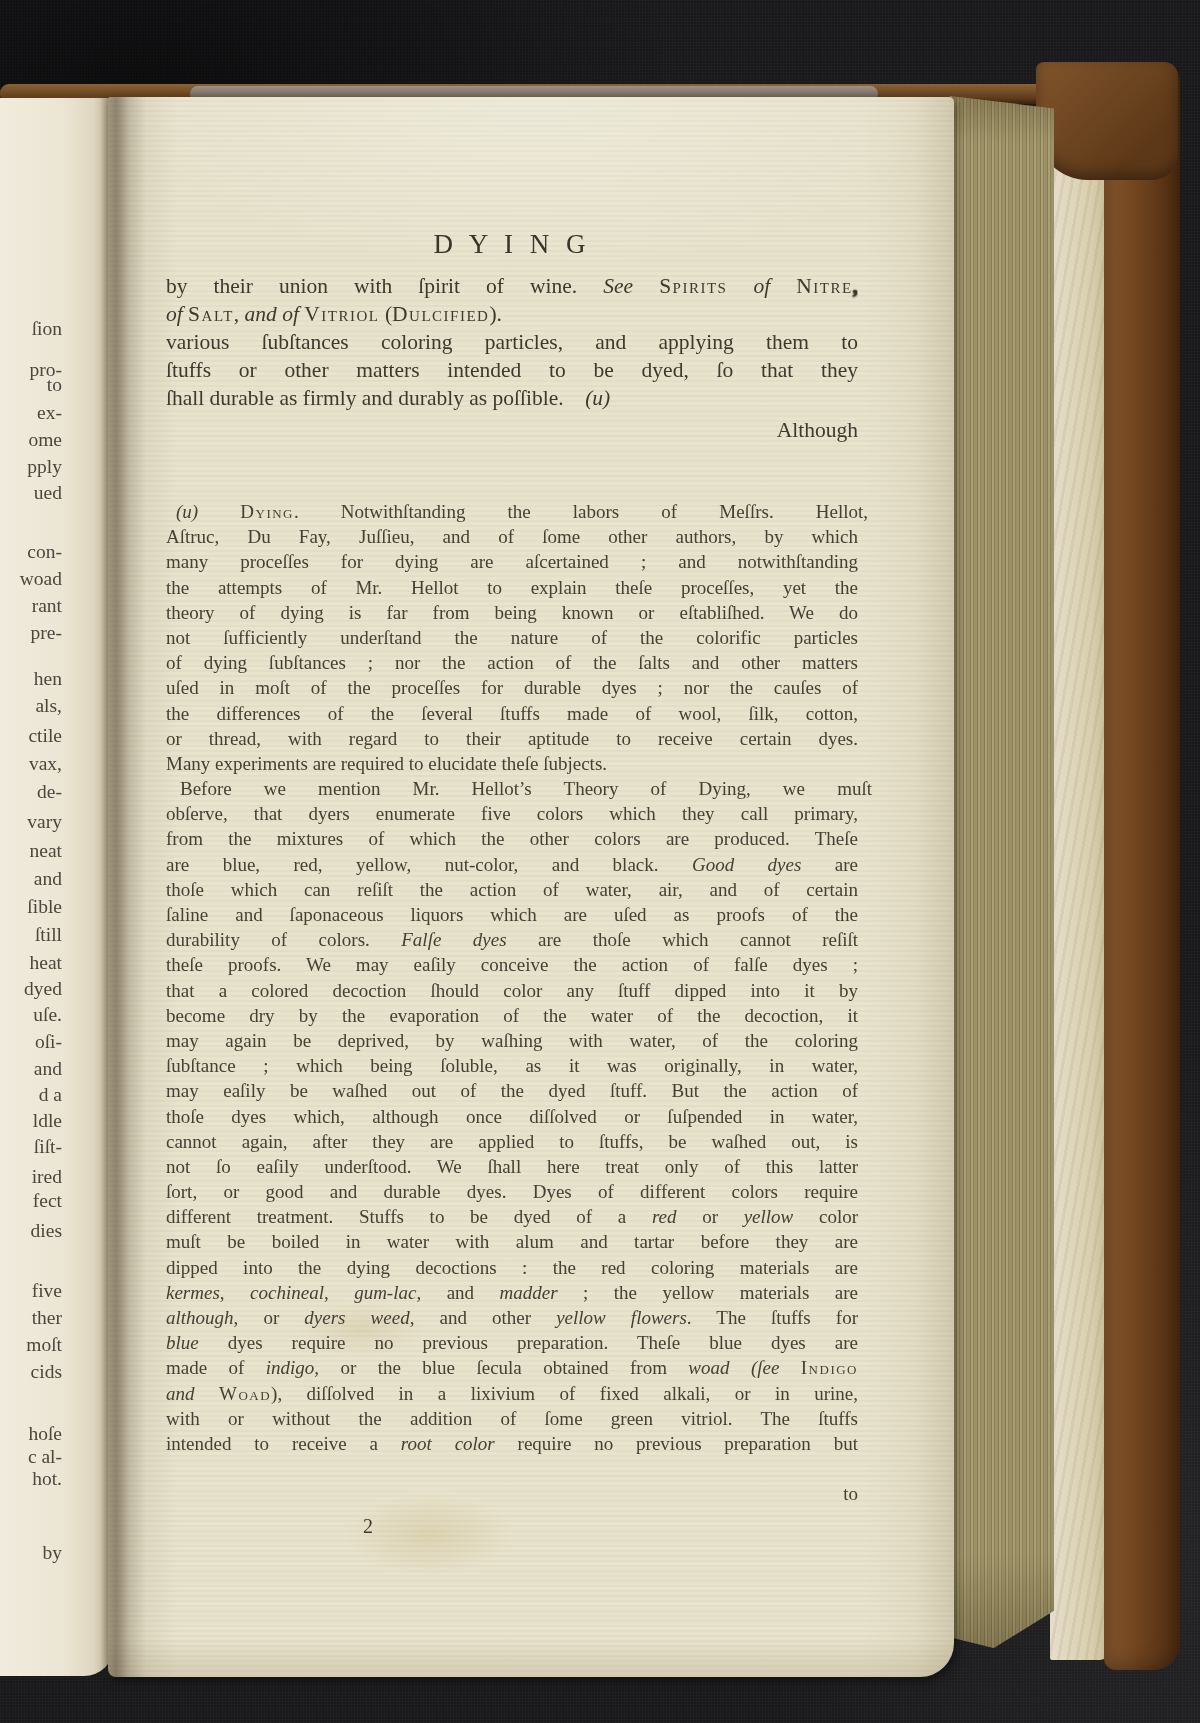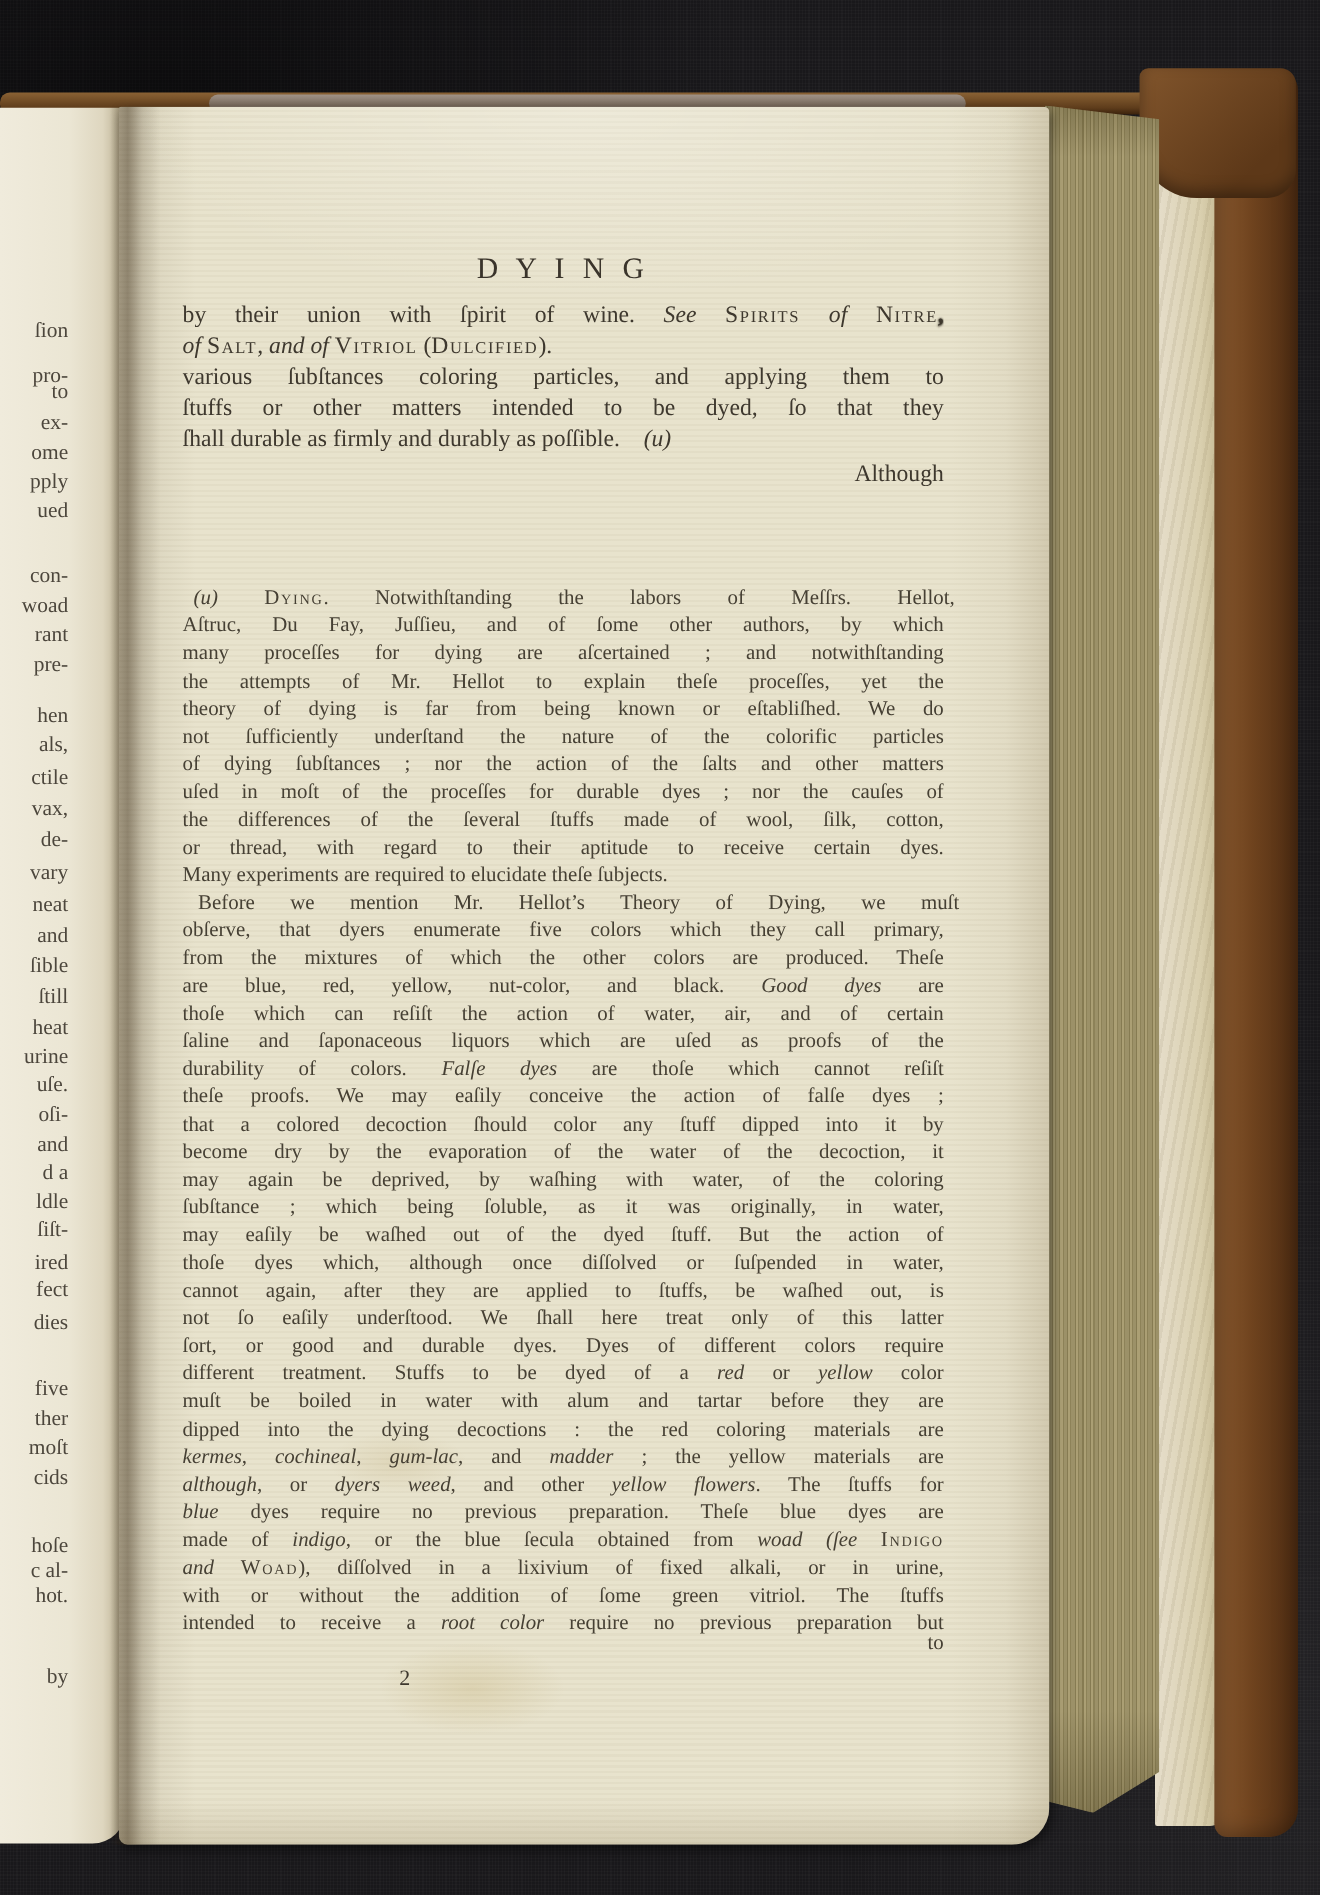--- a/index.html
+++ b/index.html
@@ -67,21 +67,21 @@
   .rl{text-align:right;}
   .i{font-style:italic;}
   .sc{font-variant:small-caps;letter-spacing:1.5px;}
   .ls{letter-spacing:3.5px;}
   .blot{text-shadow:0 1px 2px #241f16,0 0 2px #241f16;font-weight:bold;}
   .although-gap{margin-top:4px;}
   .catchword{position:absolute;left:58px;top:1386px;width:692px;text-align:right;
     font-size:19px;color:#464034;}
   .page-number{position:absolute;left:255px;top:1418px;font-size:20px;color:#3e382e;}
   .left-frags{position:absolute;left:0;top:0;width:100%;height:100%;font-size:19.5px;color:#4c463c;}
-  .left-frags .frag{position:absolute;right:52px;white-space:nowrap;}
+  .left-frags .frag{position:absolute;right:52px;white-space:nowrap;margin-top:28px;}
 </style>
 </head>
 <body>
 
 <div>
   <div class="top-edge"></div>
   <div class="top-edge-shine"></div>
   <div class="endpaper"></div>
   <div class="leather-right"></div>
   <div class="leather-corner"></div>
@@ -104,21 +104,21 @@
         <div class="frag" style="top: 569px;">als,</div>
         <div class="frag" style="top: 599px;">ctile</div>
         <div class="frag" style="top: 627px;">vax,</div>
         <div class="frag" style="top: 655px;">de-</div>
         <div class="frag" style="top: 685px;">vary</div>
         <div class="frag" style="top: 714px;">neat</div>
         <div class="frag" style="top: 742px;">and</div>
         <div class="frag" style="top: 770px;">ſible</div>
         <div class="frag" style="top: 798px;">ſtill</div>
         <div class="frag" style="top: 826px;">heat</div>
-        <div class="frag" style="top: 852px;">urine</div>
+        <div class="frag" style="top: 852px;">dyed</div>
         <div class="frag" style="top: 878px;">uſe.</div>
         <div class="frag" style="top: 905px;">oſi-</div>
         <div class="frag" style="top: 932px;">and</div>
         <div class="frag" style="top: 958px;">d a</div>
         <div class="frag" style="top: 984px;">ldle</div>
         <div class="frag" style="top: 1010px;">ſiſt-</div>
         <div class="frag" style="top: 1040px;">ired</div>
         <div class="frag" style="top: 1064px;">fect</div>
         <div class="frag" style="top: 1094px;">dies</div>
         <div class="frag" style="top: 1154px;">five</div>
@@ -136,21 +136,21 @@
     <div class="running-head">D Y I N G</div>
     <div class="main-lines" id="main-lines">
         <div class="tl jl"><span>by their union with ſpirit of wine.  </span><span class="i">See </span><span class="sc">Spirits</span><span class="i"> of </span><span class="sc">Nitre</span><span class="blot">,</span></div>
         <div class="tl nl"><span class="i">of </span><span class="sc">Salt</span><span>, </span><span class="i">and of </span><span class="sc">Vitriol</span><span> (</span><span class="sc">Dulcified</span><span>).</span></div>
         <div class="tl jl"><span>various ſubſtances coloring particles, and applying them to</span></div>
         <div class="tl jl"><span>ſtuffs or other matters intended to be dyed, ſo that they</span></div>
         <div class="tl nl"><span>ſhall durable as firmly and durably as poſſible.   </span><span class="i">(u)</span></div>
         <div class="tl rl although-gap"><span>Although</span></div>
       </div>
     <div class="note-lines" id="note-lines">
-        <div class="tl jl" style="padding-left: 10px; margin-top: 32px;"><span class="i">(u) </span><span class="sc">Dying</span><span>.  Notwithſtanding the labors of Meſſrs. Hellot,</span></div>
+        <div class="tl jl" style="padding-left: 10px;"><span class="i">(u) </span><span class="sc">Dying</span><span>.  Notwithſtanding the labors of Meſſrs. Hellot,</span></div>
         <div class="tl jl"><span>Aſtruc, Du Fay, Juſſieu, and of ſome other authors, by which</span></div>
         <div class="tl jl"><span>many proceſſes for dying are aſcertained ; and notwithſtanding</span></div>
         <div class="tl jl"><span>the attempts of Mr. Hellot to explain theſe proceſſes, yet the</span></div>
         <div class="tl jl"><span>theory of dying is far from being known or eſtabliſhed.  We do</span></div>
         <div class="tl jl"><span>not ſufficiently underſtand the nature of the colorific particles</span></div>
         <div class="tl jl"><span>of dying ſubſtances ; nor the action of the ſalts and other matters</span></div>
         <div class="tl jl"><span>uſed in moſt of the proceſſes for durable dyes ; nor the cauſes of</span></div>
         <div class="tl jl"><span>the differences of the ſeveral ſtuffs made of wool, ſilk, cotton,</span></div>
         <div class="tl jl"><span>or thread, with regard to their aptitude to receive certain dyes.</span></div>
         <div class="tl nl"><span>Many experiments are required to elucidate theſe ſubjects.</span></div>

